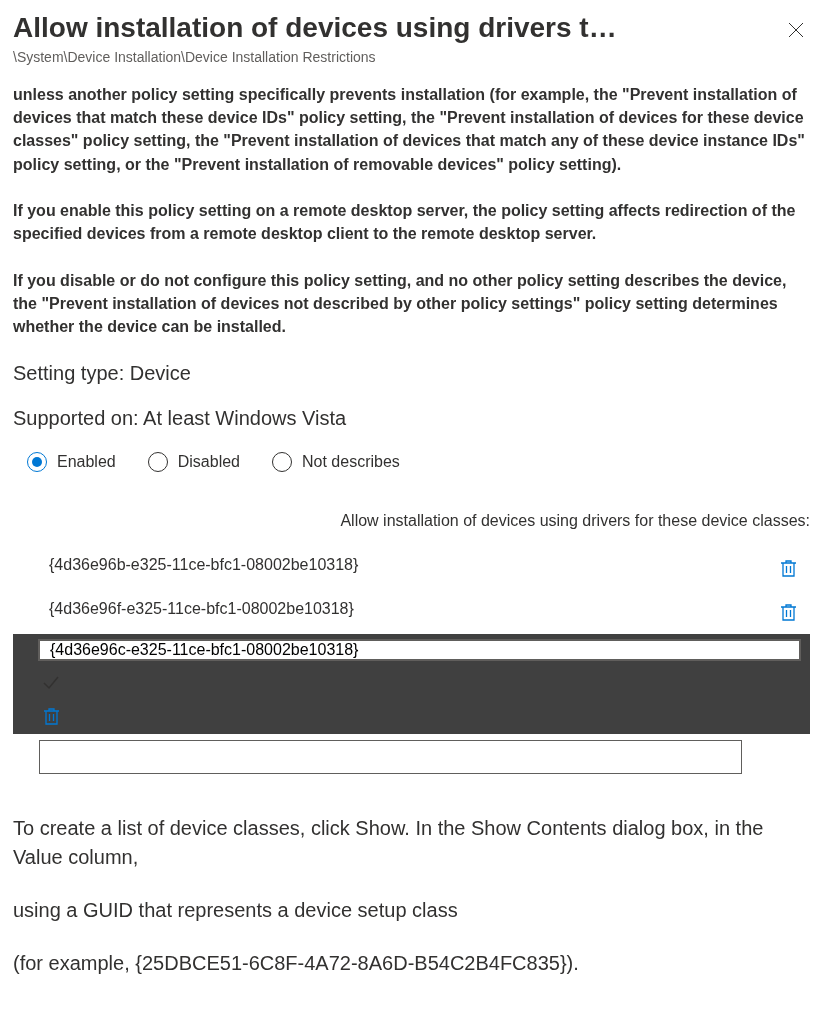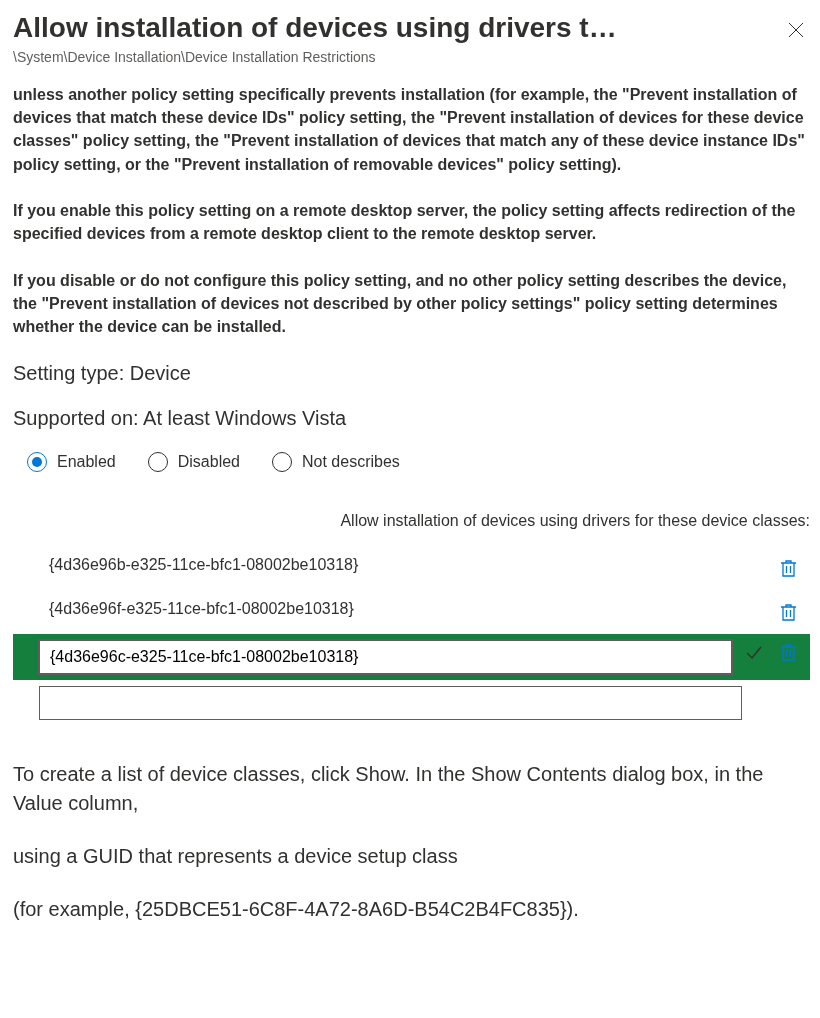--- a/index.html
+++ b/index.html
@@ -84,24 +84,25 @@
     margin: 0 0 16px 0;
     text-align: right;
   }
   .list-row {
     display: flex;
     padding: 10px 10px 10px 36px;
     gap: 10px;
     font-size: 16px;
   }
   .list-row.editing {
-    background: #15803d;
+    background: #404040;
     padding-top: 6px;
     padding-bottom: 6px;
     padding-left: 26px;
+    flex-direction: column;
   }
   .list-row .val { flex: 1; }
   .trash-btn {
     width: 24px; height: 24px;
     display: flex; align-items: center; justify-content: center;
     cursor: pointer;
   }
   .trash-btn svg { width: 17px; height: 18px; stroke: #0078d4; fill: none; stroke-width: 1.3; }
   .check-btn {
     width: 24px; height: 24px;

